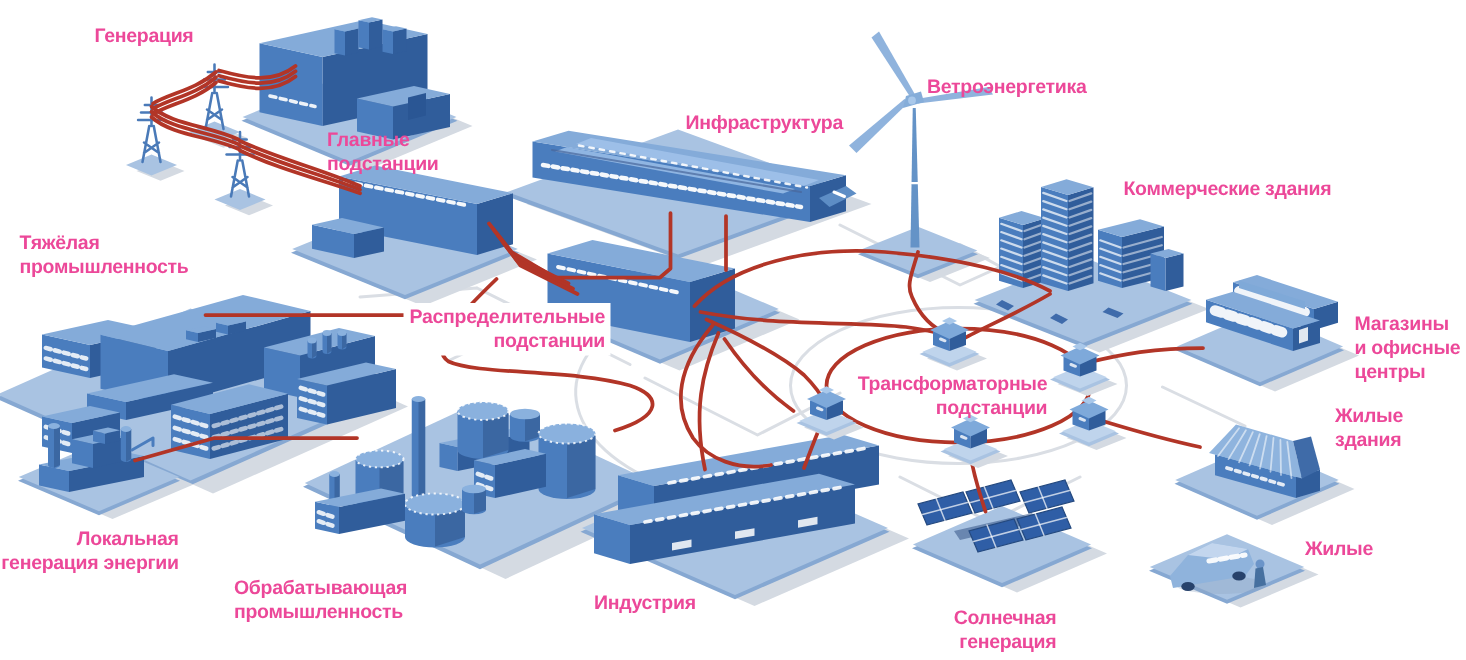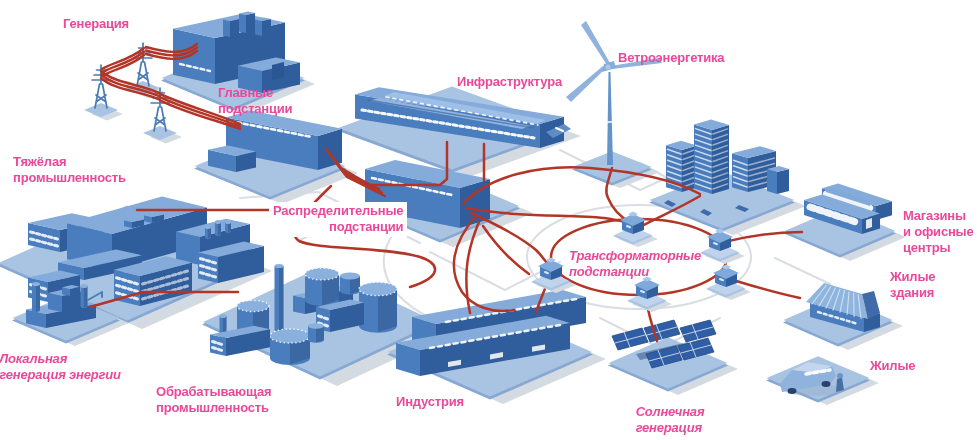--- a/index.html
+++ b/index.html
@@ -1,21 +1,21 @@
 <!DOCTYPE html>
 <html><head>
 <meta charset="utf-8">
 <style>
   html,body{margin:0;padding:0;background:#fff;}
   #stage{position:relative;width:977px;height:440px;background:#fff;overflow:hidden;
          font-family:"Liberation Sans",sans-serif;}
   #scene{position:absolute;left:0;top:0;}
   .lbl{position:absolute;font-weight:bold;font-size:13px;line-height:16px;color:#ec4899;
        white-space:pre-line;letter-spacing:-0.2px;font-family:"Liberation Sans",sans-serif;}
-  .lbl.c{transform:translateX(-50%);text-align:left;font-style:italic;}
+  .lbl.c{transform:translateX(-50%);text-align:right;}
   .lbl.bg{background:#fff;padding:1px 4px 2px;text-align:right;}
 </style>
 </head>
 <body>
 
 <div id="stage">
   <svg id="scene" width="977" height="440" viewBox="0 0 977 440">
       <g>
         <ellipse cx="639" cy="257" rx="112" ry="52" fill="none" stroke="#dadee4" stroke-width="2"></ellipse>
         <path d="M392,236 A150,78 0 0 0 505,338" fill="none" stroke="#dadee4" stroke-width="2" stroke-linecap="round" stroke-linejoin="round"></path>
@@ -462,20 +462,21 @@
       </g>
     </svg>
 
   <div class="lbl" style="left:63px;top:16px">Генерация</div>
   <div class="lbl" style="left:218px;top:85px">Главные
 подстанции</div>
   <div class="lbl" style="left:13px;top:154px">Тяжёлая
 промышленность</div>
   <div class="lbl" style="left:457px;top:74px">Инфраструктура</div>
   <div class="lbl" style="left:618px;top:50px">Ветроэнергетика</div>
+  <div class="lbl" style="left:749px;top:118px">Коммерческие здания</div>
   <div class="lbl bg" style="left:269px;top:202px">Распределительные
 подстанции</div>
   <div class="lbl c" style="left:635px;top:248px">Трансформаторные
 подстанции</div>
   <div class="lbl" style="left:903px;top:208px">Магазины
 и офисные
 центры</div>
   <div class="lbl" style="left:890px;top:269px">Жилые здания</div>
   <div class="lbl c" style="left:60px;top:351px">Локальная
 генерация энергии</div>

